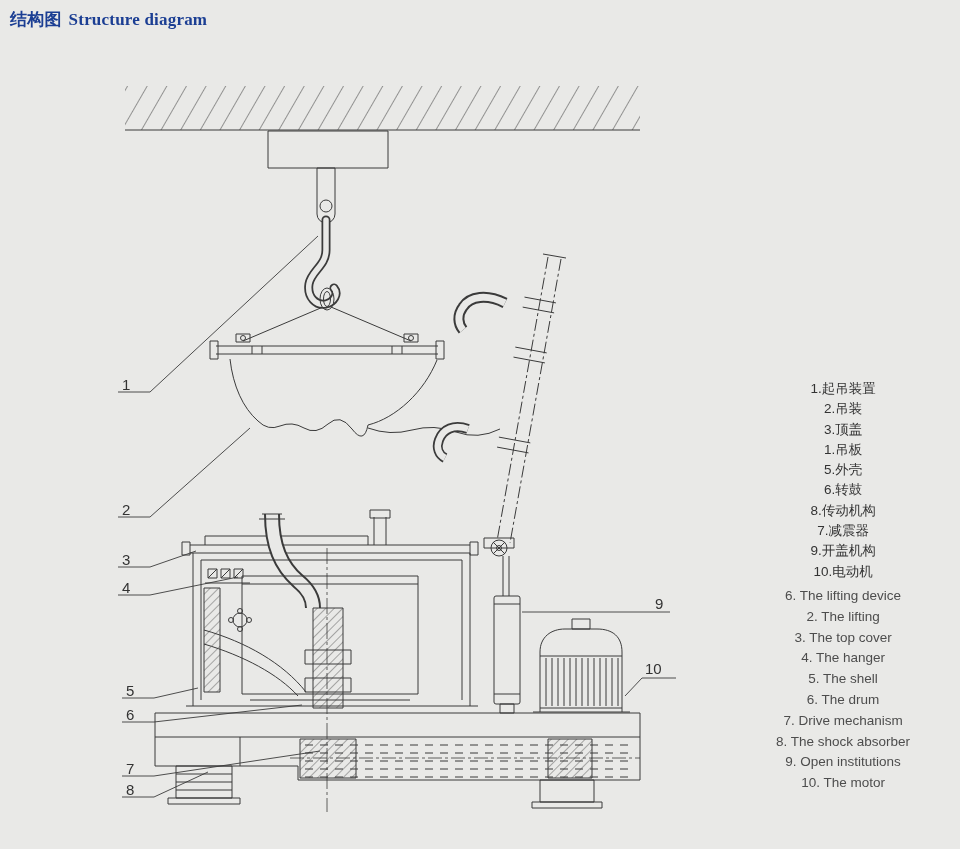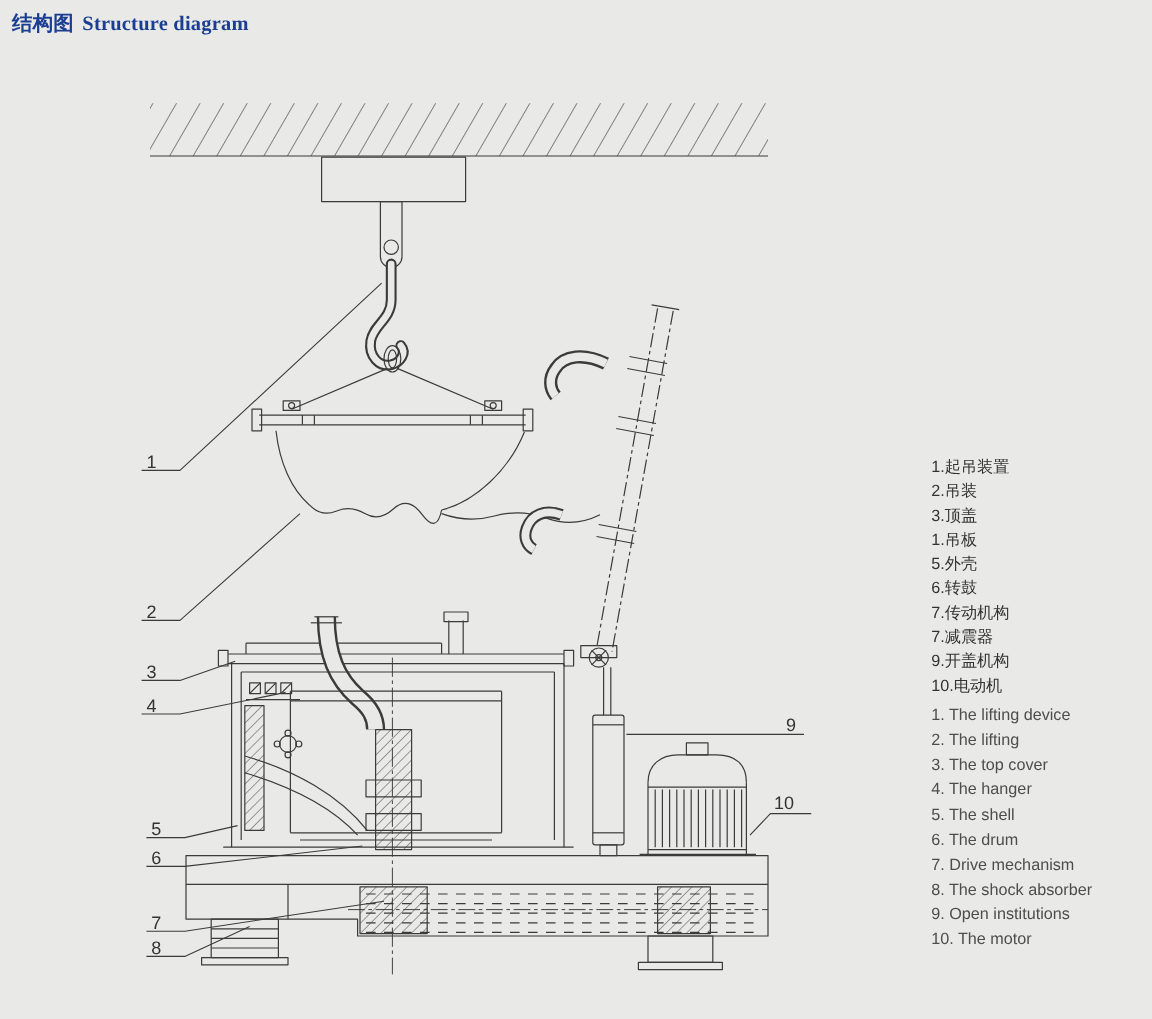--- a/index.html
+++ b/index.html
@@ -3,21 +3,21 @@
 <meta charset="utf-8">
 <style>
   html,body{margin:0;padding:0;}
   body{
     width:960px;height:849px;
     background:#e9e9e7;
     font-family:"Liberation Sans", sans-serif;
     position:relative;
     overflow:hidden;
   }
-  .page{position:absolute;inset:0;}
+  .page{position:absolute;inset:0;text-align:center;}
   .title{
     position:absolute;left:10px;top:8px;margin:0;
     font-size:17px;font-weight:bold;color:#1b3e93;
     letter-spacing:.2px;
   }
   .title .title-en{
     font-family:"Liberation Serif", serif;
     margin-left:7px;
   }
   #diagram-svg{
@@ -265,27 +265,27 @@
   </svg>
 
   <div class="legend">
     <div class="legend-zh">
       <div class="legend-line">1.起吊装置</div>
       <div class="legend-line">2.吊装</div>
       <div class="legend-line">3.顶盖</div>
       <div class="legend-line">1.吊板</div>
       <div class="legend-line">5.外壳</div>
       <div class="legend-line">6.转鼓</div>
-      <div class="legend-line">7.传动机构</div>
+      <div class="legend-line">8.传动机构</div>
       <div class="legend-line">7.减震器</div>
       <div class="legend-line">9.开盖机构</div>
       <div class="legend-line">10.电动机</div>
     </div>
     <div class="legend-en">
-      <div class="legend-line">1. The lifting device</div>
+      <div class="legend-line">6. The lifting device</div>
       <div class="legend-line">2. The lifting</div>
       <div class="legend-line">3. The top cover</div>
       <div class="legend-line">4. The hanger</div>
       <div class="legend-line">5. The shell</div>
       <div class="legend-line">6. The drum</div>
       <div class="legend-line">7. Drive mechanism</div>
       <div class="legend-line">8. The shock absorber</div>
       <div class="legend-line">9. Open institutions</div>
       <div class="legend-line">10. The motor</div>
     </div>

